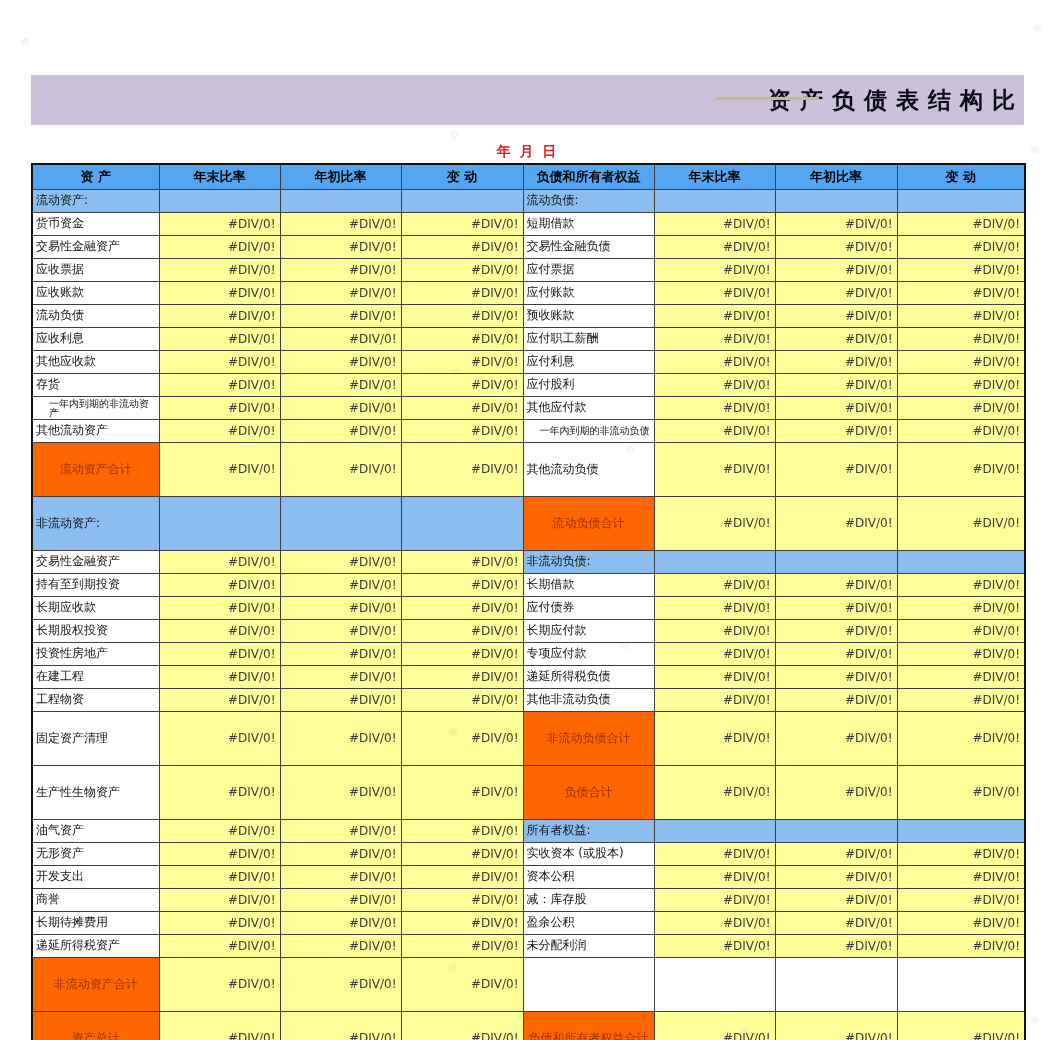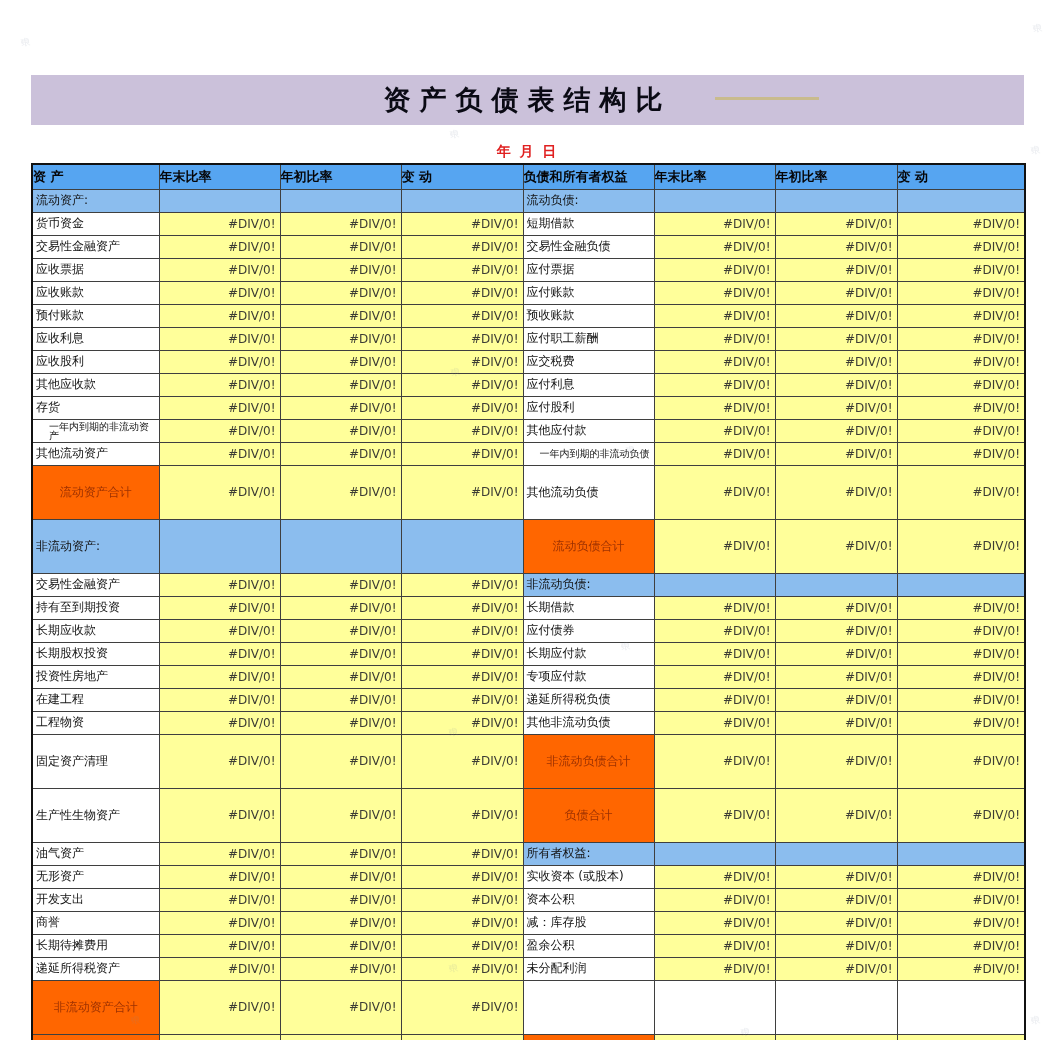--- a/index.html
+++ b/index.html
@@ -6,32 +6,32 @@
     --banner:#CBC1DA; --header-blue:#56A5F1; --section-blue:#8BBDEE;
     --yellow:#FFFF9A; --orange:#FF6600; --orange-text:#9E3200;
     --date-red:#E02020; --value-text:#3C3C34; --grid:#3F3F3F;
     --outer:#111111; --line-tan:#C9BB8D;
   }
   *{box-sizing:border-box;margin:0;padding:0;}
   html,body{width:1057px;height:1040px;background:#ffffff;overflow:hidden;
     font-family:"DejaVu Sans","Liberation Sans",sans-serif;position:relative;}
   .banner{position:absolute;left:31px;top:75px;width:993px;height:50px;
     background:var(--banner);}
-  .banner .title{width:100%;text-align:center;line-height:50px;font-size:27px;
+  .banner .title{width:100%;text-align:right;line-height:50px;font-size:23px;
     font-weight:bold;color:#0a0a14;letter-spacing:9px;}
   .decor-line{position:absolute;left:684px;top:22px;width:104px;height:3px;
     background:var(--line-tan);}
   .date-line{position:absolute;left:31px;top:143px;width:993px;text-align:center;
     color:var(--date-red);font-weight:bold;font-size:14px;letter-spacing:2px;}
   .table-wrap{position:absolute;left:31px;top:163px;width:993px;}
   table{border-collapse:collapse;table-layout:fixed;width:993px;height:800px;
     border:2px solid var(--outer);}
   th,td{border:1px solid var(--grid);overflow:hidden;white-space:nowrap;height:23px;}
   th{background:var(--header-blue);font-size:13px;font-weight:bold;color:#060608;
-    text-align:left;height:25px;}
+    text-align:center;height:25px;}
   td.label{background:#fff;text-align:left;font-size:12px;color:#141414;
     padding:0 2px 0 3px;}
   td.label.section{background:var(--section-blue);}
   td.label.total{background:var(--orange);color:var(--orange-text);
     text-align:center;padding:18px 1px;}
   td.label.empty{background:#fff;}
   td.val{text-align:right;font-size:12px;color:var(--value-text);
     padding:0 4px 0 1px;}
   td.val.yellow{background:var(--yellow);}
   td.val.blue{background:var(--section-blue);}
@@ -119,45 +119,35 @@
           <td class="label item">应收账款</td>
           <td class="val yellow">#DIV/0!</td>
           <td class="val yellow">#DIV/0!</td>
           <td class="val yellow">#DIV/0!</td>
           <td class="label item">应付账款</td>
           <td class="val yellow">#DIV/0!</td>
           <td class="val yellow">#DIV/0!</td>
           <td class="val yellow">#DIV/0!</td>
         </tr>
         <tr>
-          <td class="label item">预付账款</td>
+          <td class="label item">流动负债</td>
           <td class="val yellow">#DIV/0!</td>
           <td class="val yellow">#DIV/0!</td>
           <td class="val yellow">#DIV/0!</td>
           <td class="label item">预收账款</td>
           <td class="val yellow">#DIV/0!</td>
           <td class="val yellow">#DIV/0!</td>
           <td class="val yellow">#DIV/0!</td>
         </tr>
         <tr>
           <td class="label item">应收利息</td>
           <td class="val yellow">#DIV/0!</td>
           <td class="val yellow">#DIV/0!</td>
           <td class="val yellow">#DIV/0!</td>
           <td class="label item">应付职工薪酬</td>
-          <td class="val yellow">#DIV/0!</td>
-          <td class="val yellow">#DIV/0!</td>
-          <td class="val yellow">#DIV/0!</td>
-        </tr>
-        <tr>
-          <td class="label item">应收股利</td>
-          <td class="val yellow">#DIV/0!</td>
-          <td class="val yellow">#DIV/0!</td>
-          <td class="val yellow">#DIV/0!</td>
-          <td class="label item">应交税费</td>
           <td class="val yellow">#DIV/0!</td>
           <td class="val yellow">#DIV/0!</td>
           <td class="val yellow">#DIV/0!</td>
         </tr>
         <tr>
           <td class="label item">其他应收款</td>
           <td class="val yellow">#DIV/0!</td>
           <td class="val yellow">#DIV/0!</td>
           <td class="val yellow">#DIV/0!</td>
           <td class="label item">应付利息</td>

